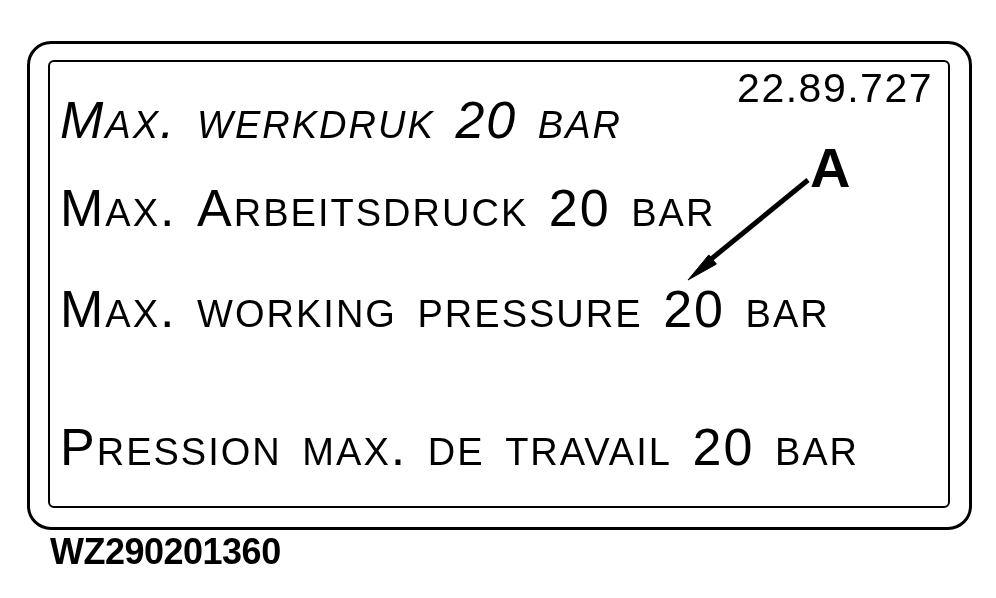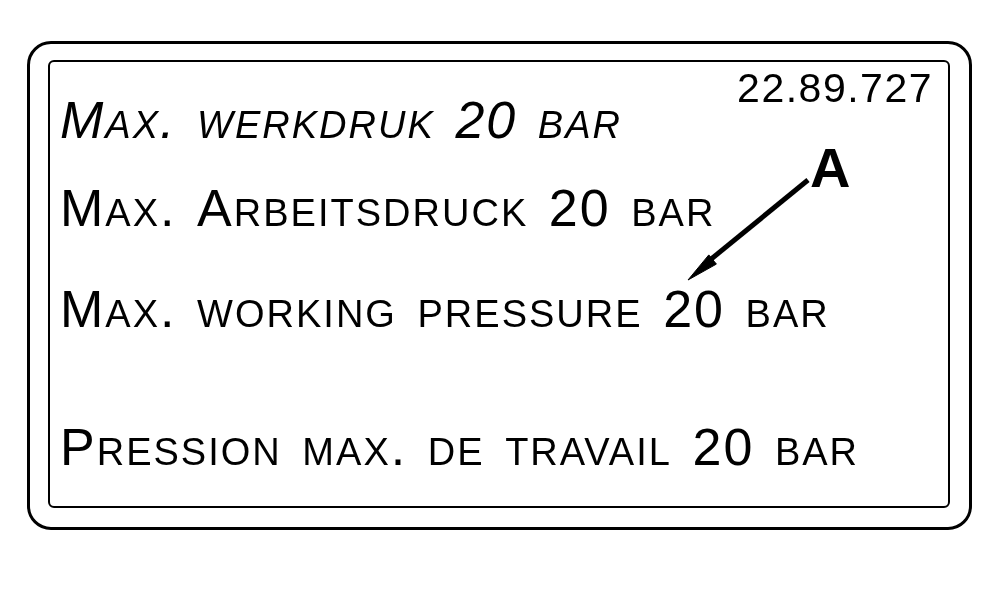--- a/index.html
+++ b/index.html
@@ -115,14 +115,15 @@
 
   <div class="cad-line line-4"><span class="cap">P</span><span class="sc">R</span><span class="sc">E</span><span class="sc">S</span><span class="sc">S</span><span class="sc">I</span><span class="sc">O</span><span class="sc">N</span><span class="sc">&nbsp;</span><span class="sc">M</span><span class="sc">A</span><span class="sc">X</span><span class="cap">.</span><span class="sc">&nbsp;</span><span class="sc">D</span><span class="sc">E</span><span class="sc">&nbsp;</span><span class="sc">T</span><span class="sc">R</span><span class="sc">A</span><span class="sc">V</span><span class="sc">A</span><span class="sc">I</span><span class="sc">L</span><span class="sc">&nbsp;</span><span class="cap">2</span><span class="cap">0</span><span class="sc">&nbsp;</span><span class="sc">B</span><span class="sc">A</span><span class="sc">R</span></div>
 
   <div class="callout-label">A</div>
 
   <svg class="callout-arrow" viewBox="0 0 150 120" xmlns="http://www.w3.org/2000/svg">
     <line x1="140" y1="8" x2="42" y2="88" stroke="#000000" stroke-width="5"></line>
     <polygon points="20,108 40.8,82.9 48.4,92.1" fill="#000000" stroke="#000000" stroke-width="1"></polygon>
   </svg>
 
+  <div class="footer-code">WZ290201360</div>
 
 </div>
 
 </body></html>

